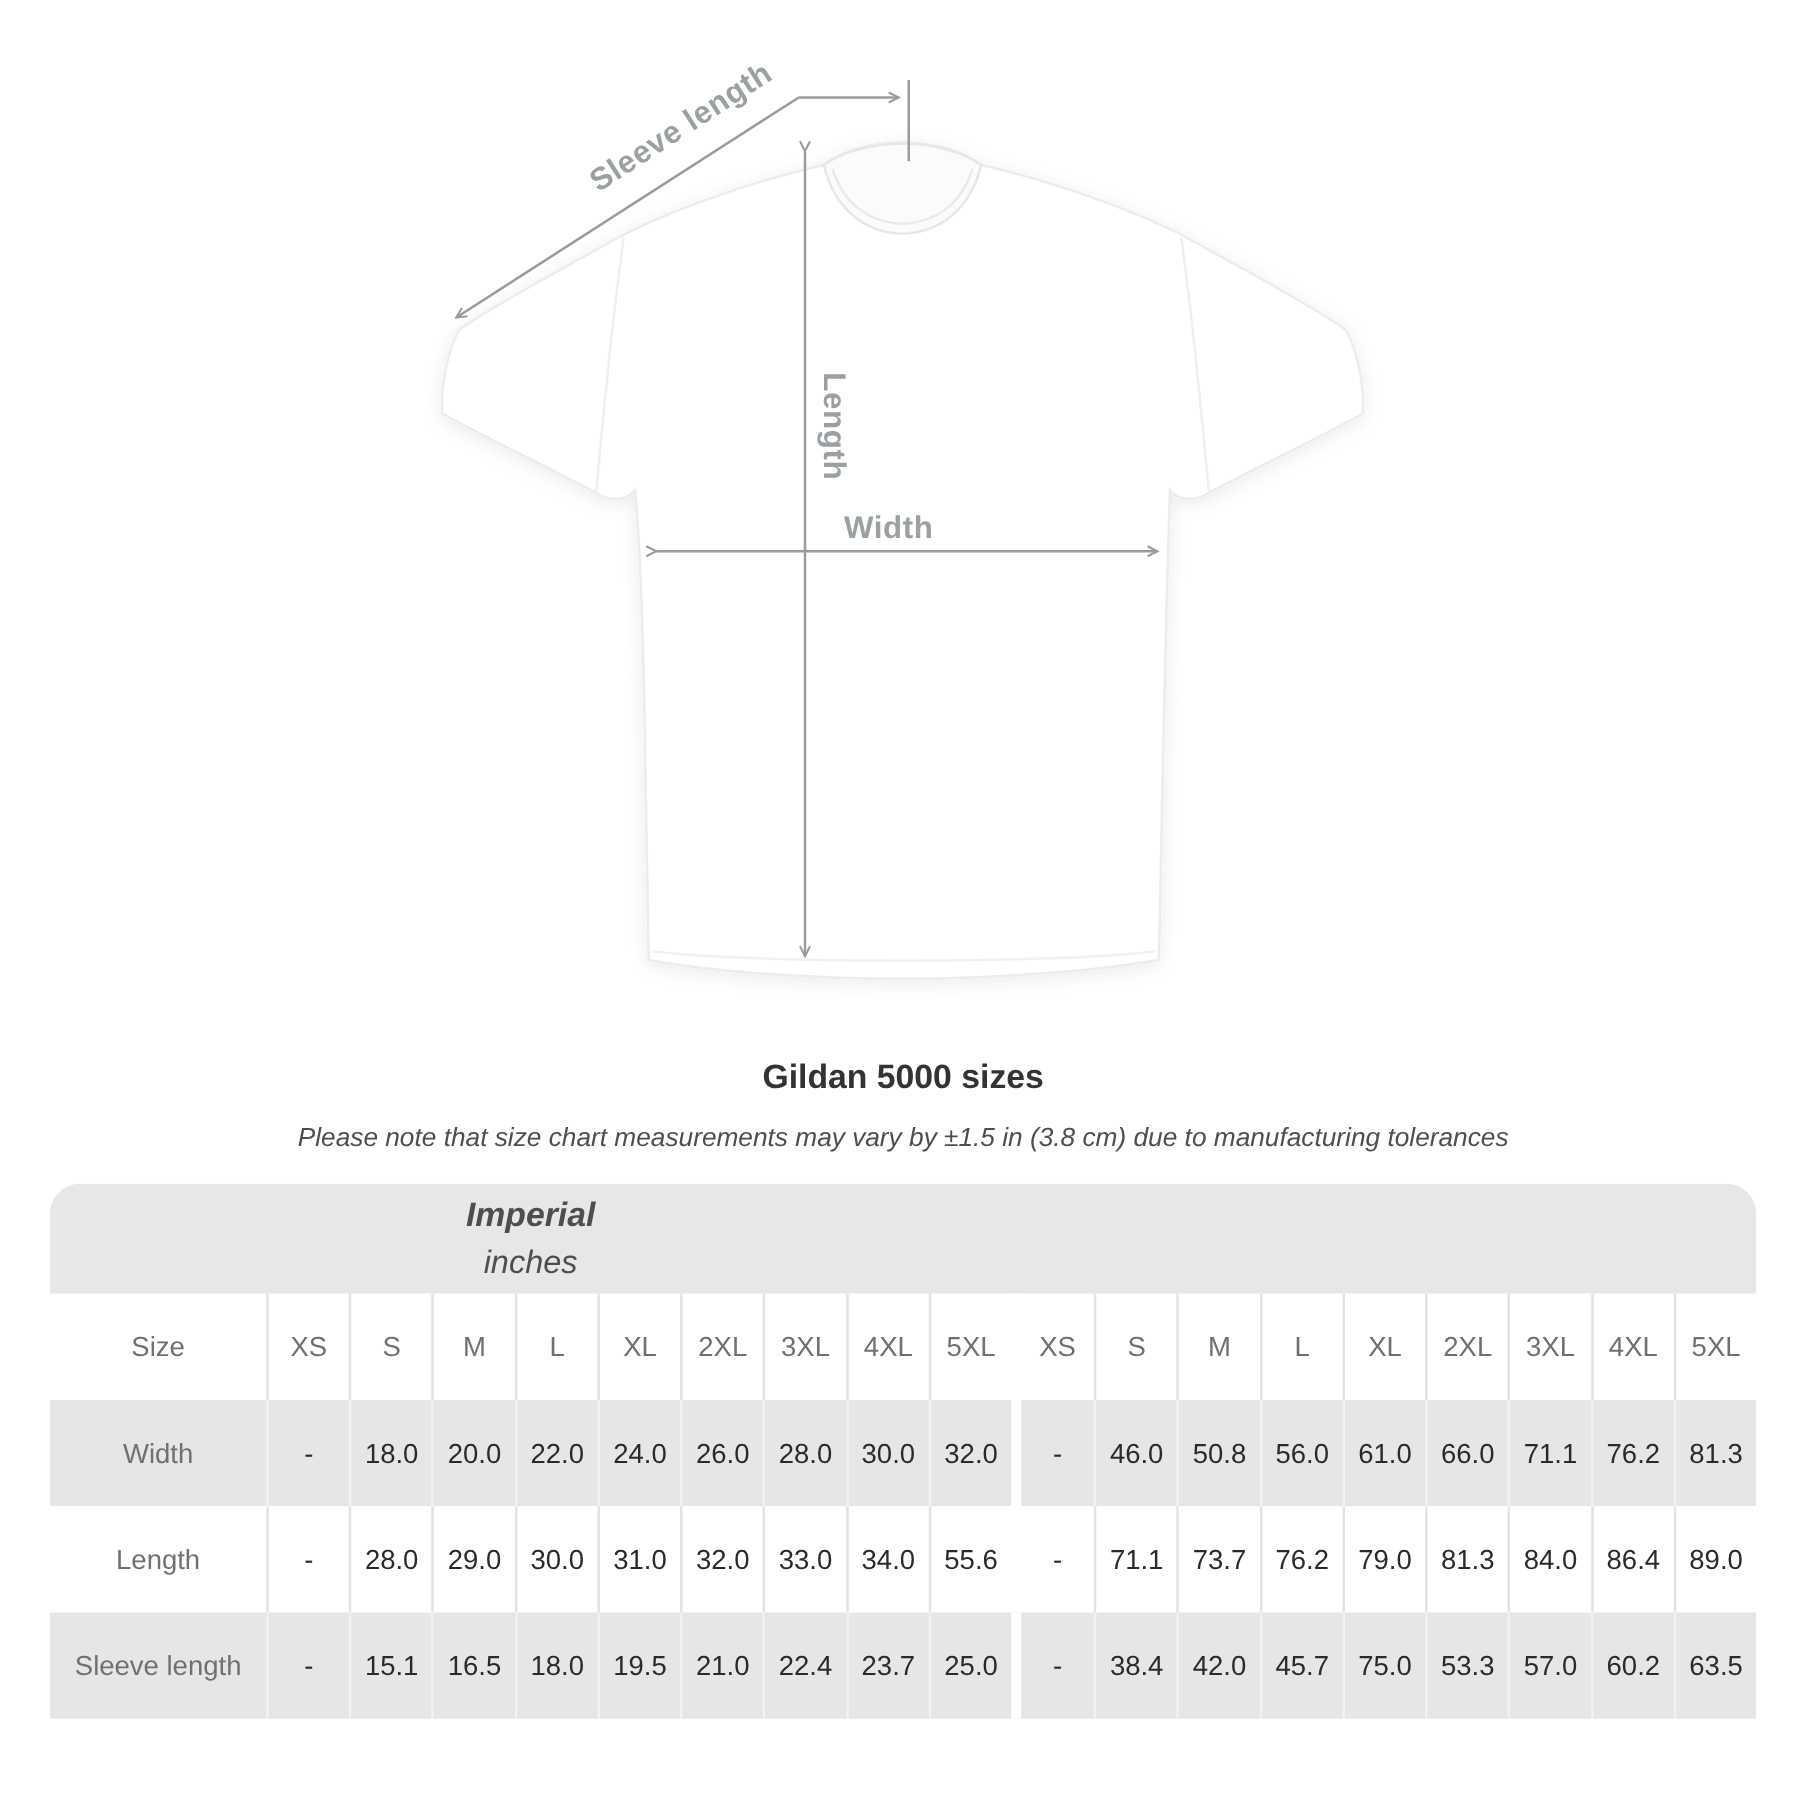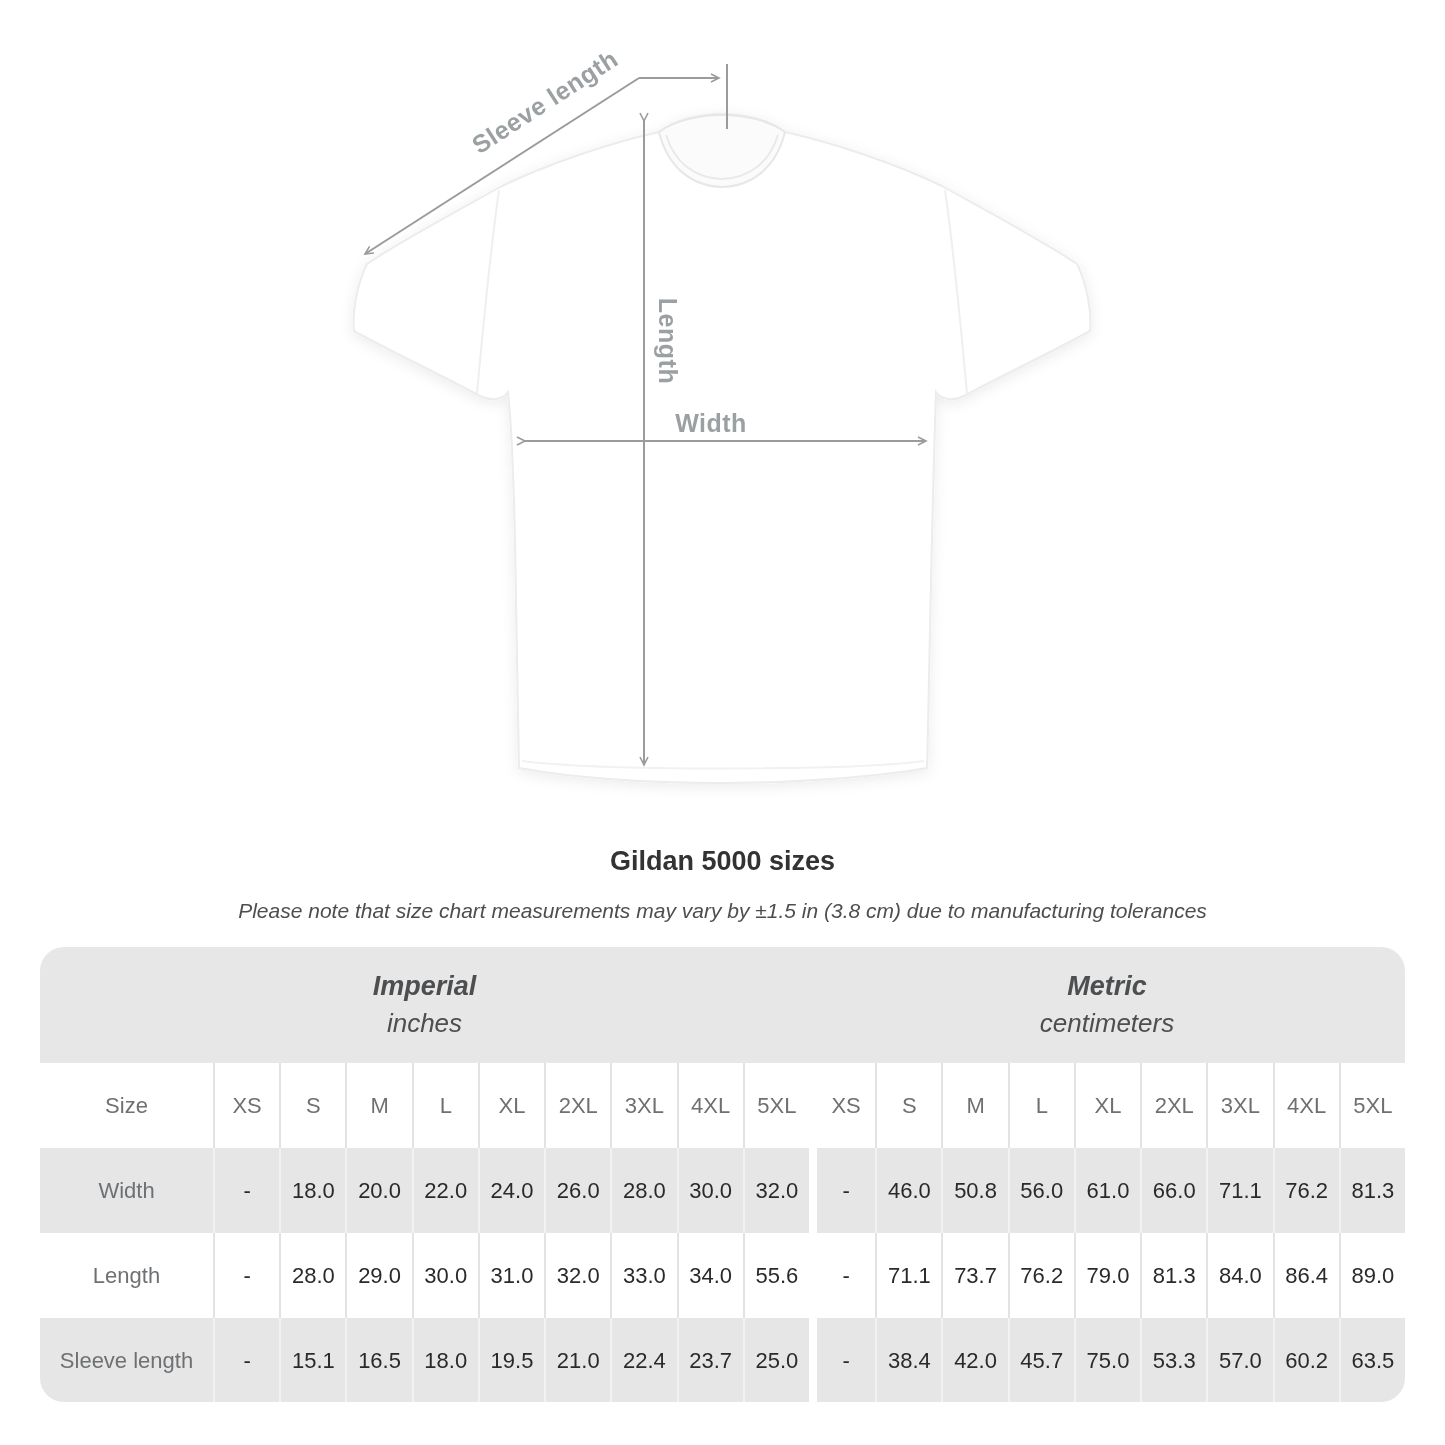--- a/index.html
+++ b/index.html
@@ -16,21 +16,21 @@
 
   
   #page-title{position:absolute;left:0;top:846px;width:100%;text-align:center;
     font-size:27px;font-weight:bold;color:#333;}
   #page-subtitle{position:absolute;left:0;top:899px;width:100%;text-align:center;
     font-size:21px;font-style:italic;color:#4e4e4e;}
 
   
   #size-table{position:absolute;left:40px;top:947px;width:1365px;height:455px;
     border-radius:24px;overflow:hidden;background:#fff;}
-  #unit-band{display:flex;height:116px;background:#e7e7e7;}
+  #unit-band{display:flex;height:88px;background:#e7e7e7;}
   .unit-block{display:flex;flex-direction:column;align-items:center;justify-content:center;gap:6px;}
   .unit-block.imperial{width:769px;}
   .unit-block.metric{width:596px;}
   .unit-name{font-size:27px;font-weight:bold;font-style:italic;color:#4c4e50;}
   .unit-sub{font-size:26px;font-style:italic;color:#4c4e50;}
 
   .trow{display:grid;grid-template-columns:173px repeat(18,1fr);height:85px;--sep:#e3e3e3;background:#fff;}
   .trow.gray{background:#e6e6e6;--sep:#f2f2f2;}
   .cell{display:flex;align-items:center;justify-content:center;
     font-size:22px;color:#2a2a2a;border-left:2px solid var(--sep);overflow:hidden;}
@@ -98,24 +98,20 @@
   <div id="page-title">Gildan 5000 sizes</div>
   <div id="page-subtitle">Please note that size chart measurements may vary by ±1.5 in (3.8 cm) due to manufacturing tolerances</div>
 
   <div id="size-table">
 
     <div id="unit-band">
       <div class="unit-block imperial">
         <div class="unit-name">Imperial</div>
         <div class="unit-sub">inches</div>
       </div>
-      <div class="unit-block metric">
-        <div class="unit-name">Metric</div>
-        <div class="unit-sub">centimeters</div>
-      </div>
     </div>
 
     <div class="trow">
       <div class="cell lab">Size</div>
       <div class="cell lab">XS</div>
       <div class="cell lab">S</div>
       <div class="cell lab">M</div>
       <div class="cell lab">L</div>
       <div class="cell lab">XL</div>
       <div class="cell lab">2XL</div>

